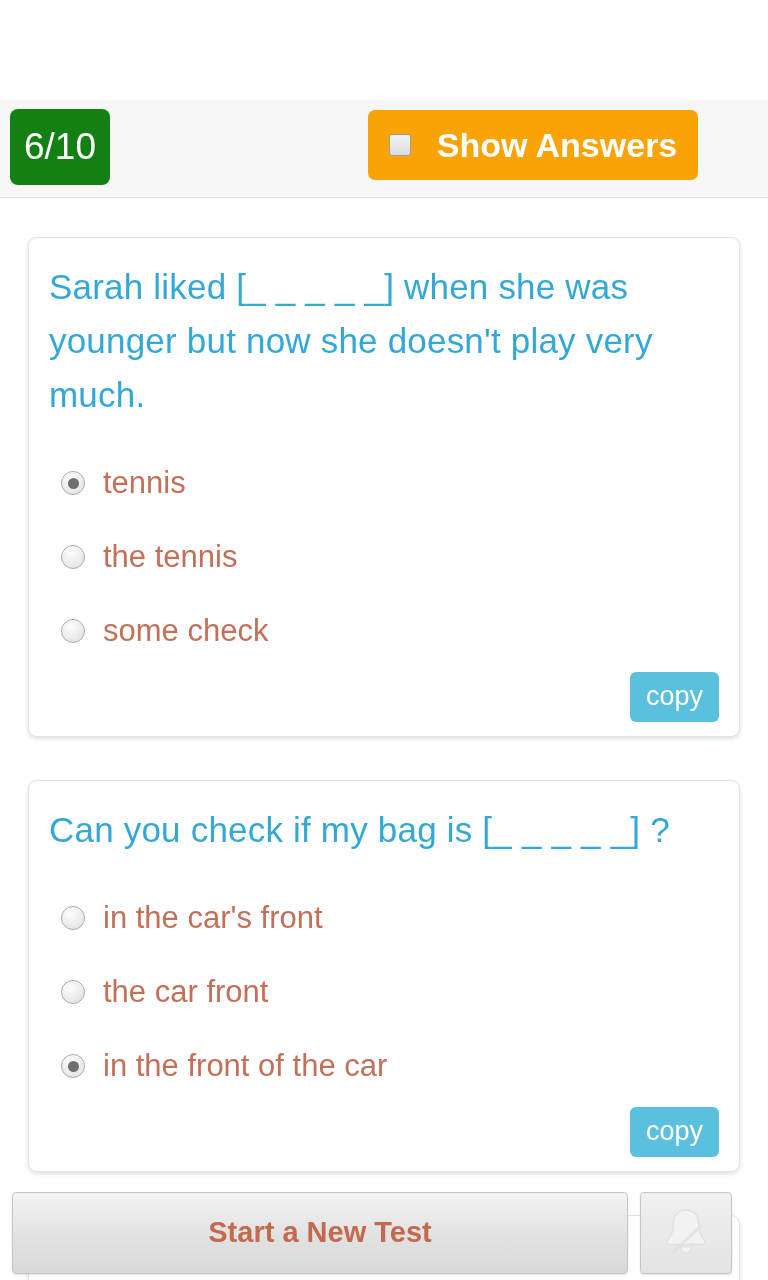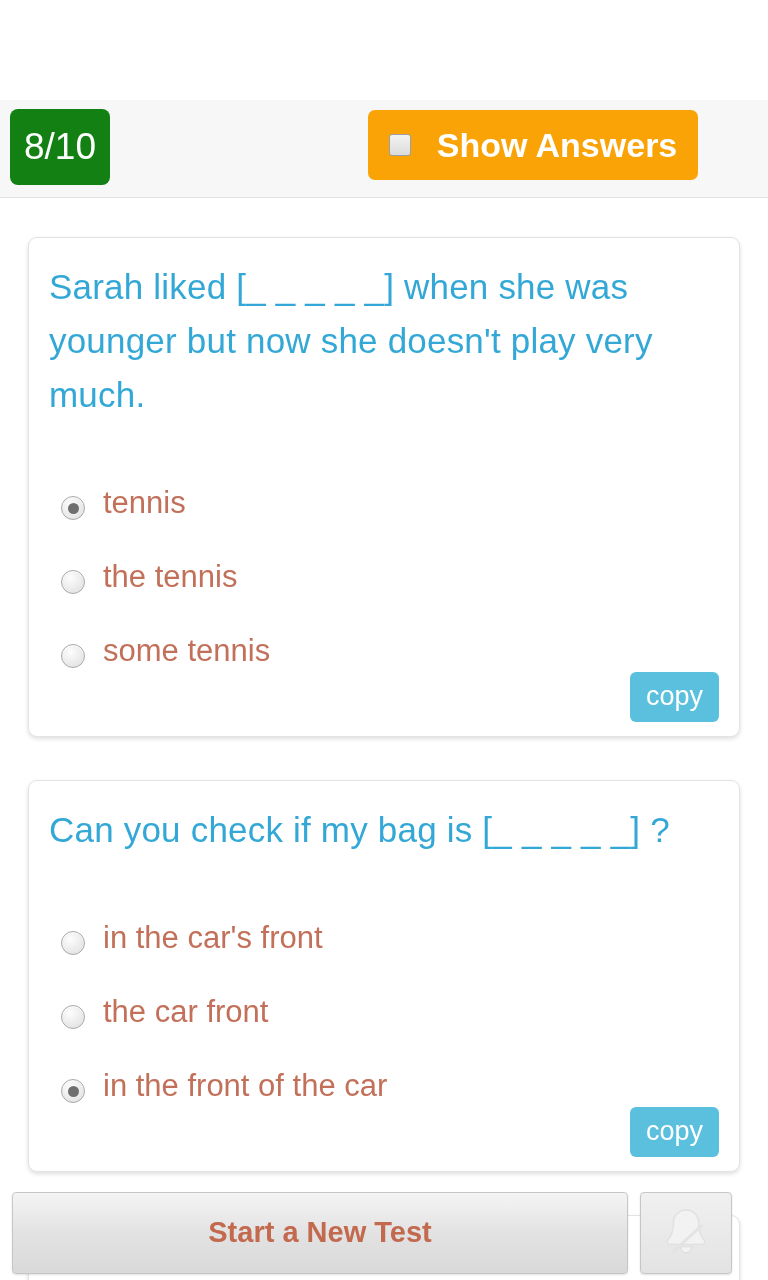--- a/index.html
+++ b/index.html
@@ -111,21 +111,21 @@
     font-weight: normal;
     letter-spacing: 0.2px;
   }
 
   .options {
     margin-top: 24px;
   }
 
   .option {
     display: flex;
-    align-items: flex-end;
+    align-items: center;
     gap: 18px;
     height: 74px;
     cursor: pointer;
     padding-left: 12px;
   }
 
   .radio {
     width: 24px;
     height: 24px;
     border-radius: 50%;
@@ -224,21 +224,21 @@
   .bell-btn svg { display: block; }
 </style>
 </head>
 <body>
 
 <div id="app">
 
   <div class="top-blank"></div>
 
   <div class="header">
-    <div class="score-badge">8/10</div>
+    <div class="score-badge">6/10</div>
   </div>
 
   <button class="show-answers-btn">
     <span class="sa-checkbox"></span>
     <span class="sa-label">Show Answers</span>
   </button>
 
   <div class="content">
 
     <div class="card">
@@ -247,21 +247,21 @@
         <div class="option">
           <span class="radio selected"></span>
           <span class="option-label">tennis</span>
         </div>
         <div class="option">
           <span class="radio"></span>
           <span class="option-label">the tennis</span>
         </div>
         <div class="option">
           <span class="radio"></span>
-          <span class="option-label">some tennis</span>
+          <span class="option-label">some check</span>
         </div>
       </div>
       <div class="copy-row">
         <button class="copy-btn">copy</button>
       </div>
     </div>
 
     <div class="card">
       <div class="question">Can you check if my bag is [_ _ _ _ _] ?</div>
       <div class="options">

